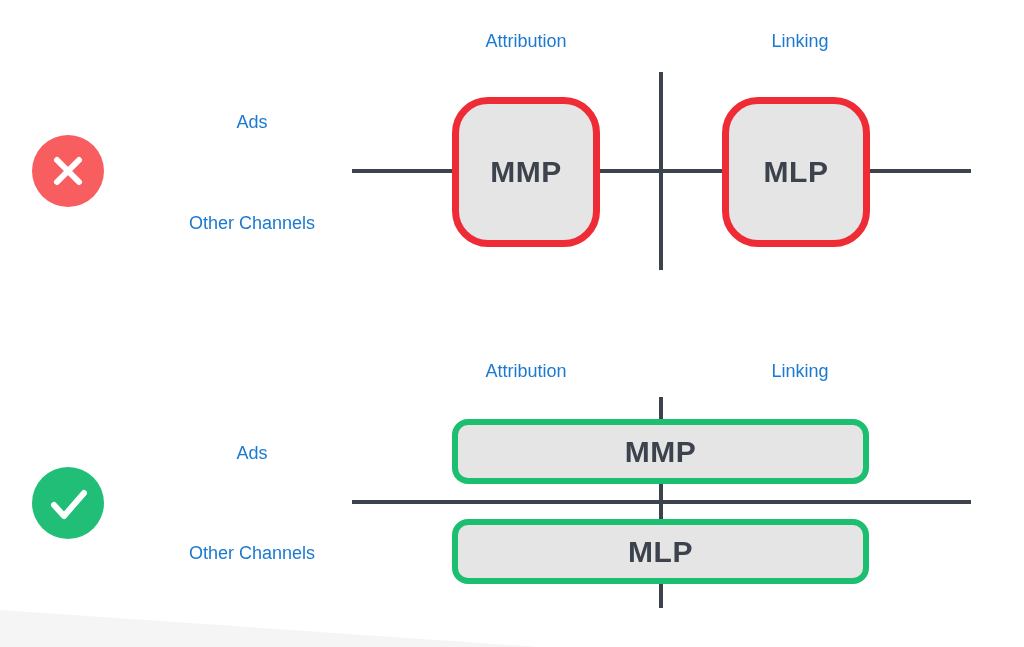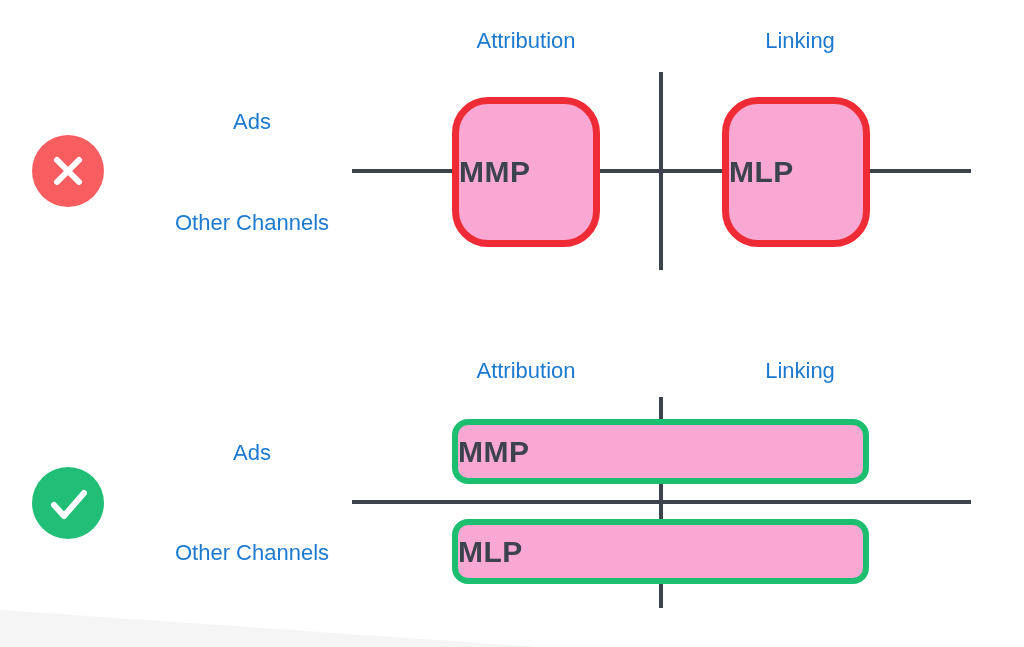--- a/index.html
+++ b/index.html
@@ -17,36 +17,37 @@
     position: relative;
     width: 1024px;
     height: 647px;
     background: #ffffff;
     overflow: hidden;
     font-family: "Liberation Sans", sans-serif;
   }
   .abs { position: absolute; }
 
   .col-label, .row-label {
-    font-size: 22px;
+    font-size: 18px;
     line-height: 30px;
     color: var(--label-blue);
     z-index: 3;
   }
   .col-label { width: 200px; text-align: center; }
   .row-label { width: 210px; text-align: center; }
 
   .hline { background: var(--line-dark); height: 4px; z-index: 1; }
   .vline { background: var(--line-dark); width: 4px; z-index: 1; }
 
   .node {
-    background: #f9a8d4;
+    background: #e5e5e5;
     z-index: 2;
     display: flex;
     align-items: center;
+    justify-content: center;
   }
   .node-label {
     font-weight: 700;
     font-size: 30px;
     color: var(--line-dark);
     letter-spacing: 0.5px;
   }
   .node-red {
     border: 7px solid var(--wrong-red);
     border-radius: 36px;

